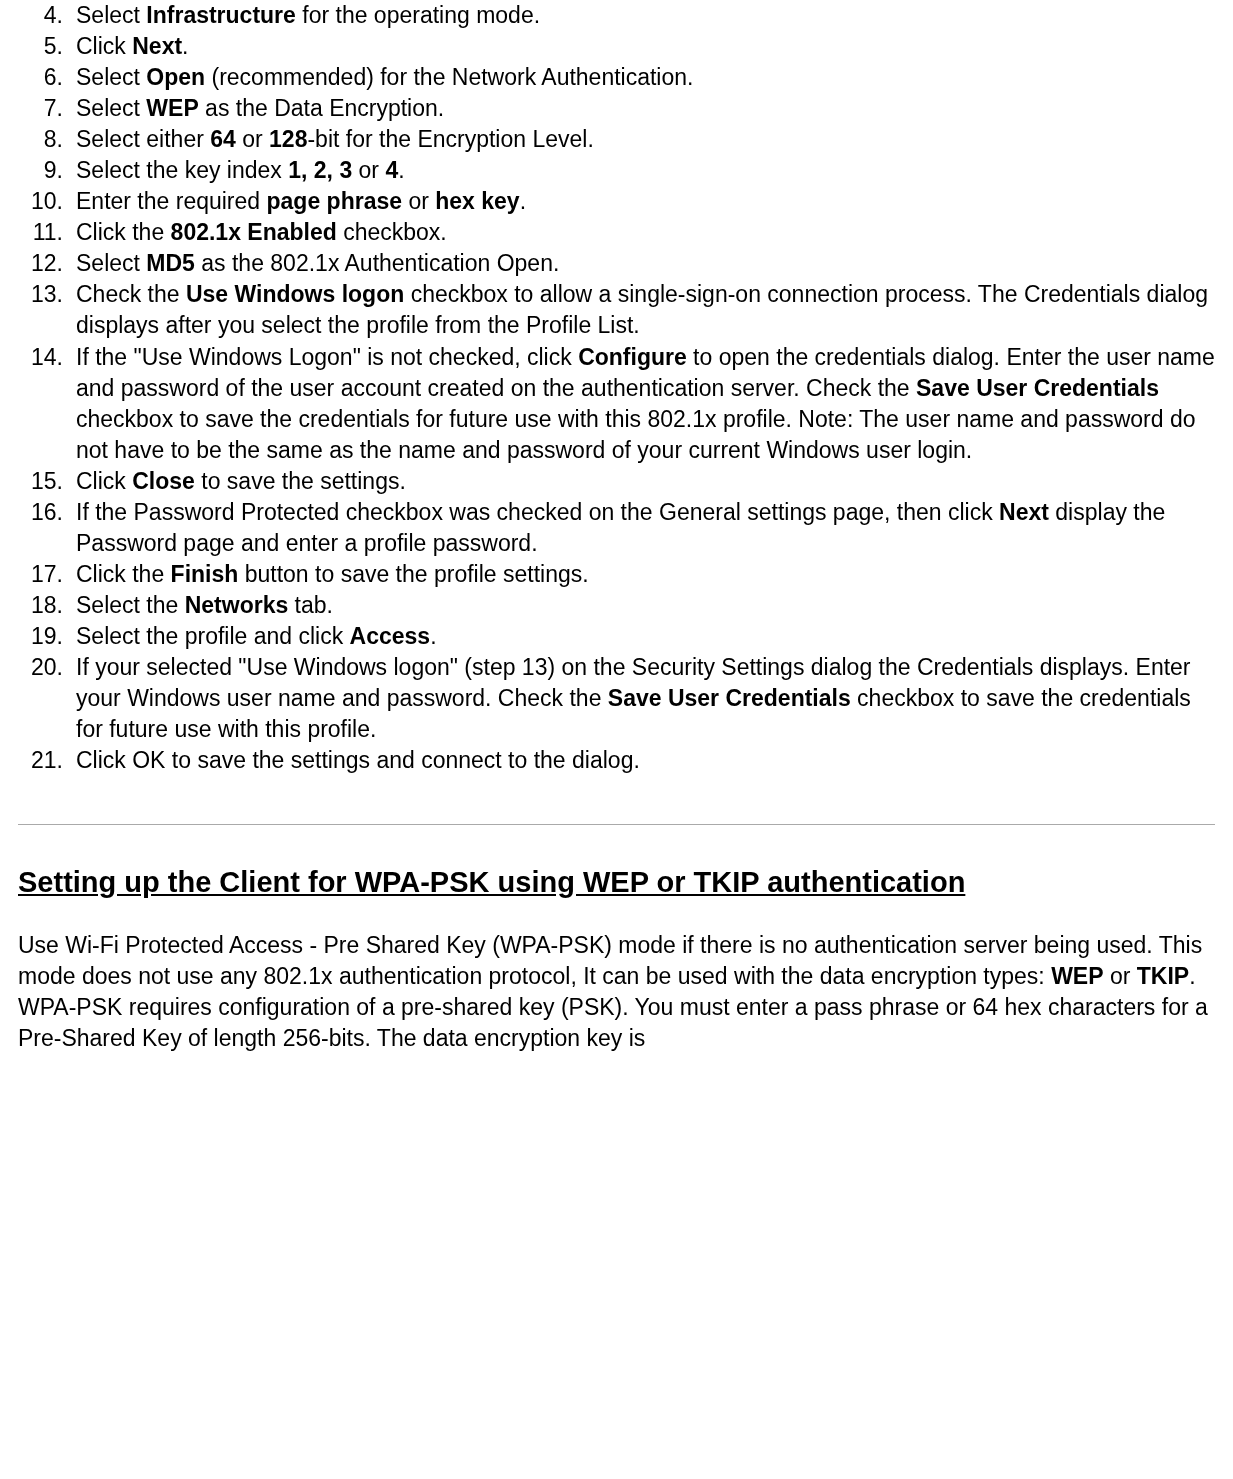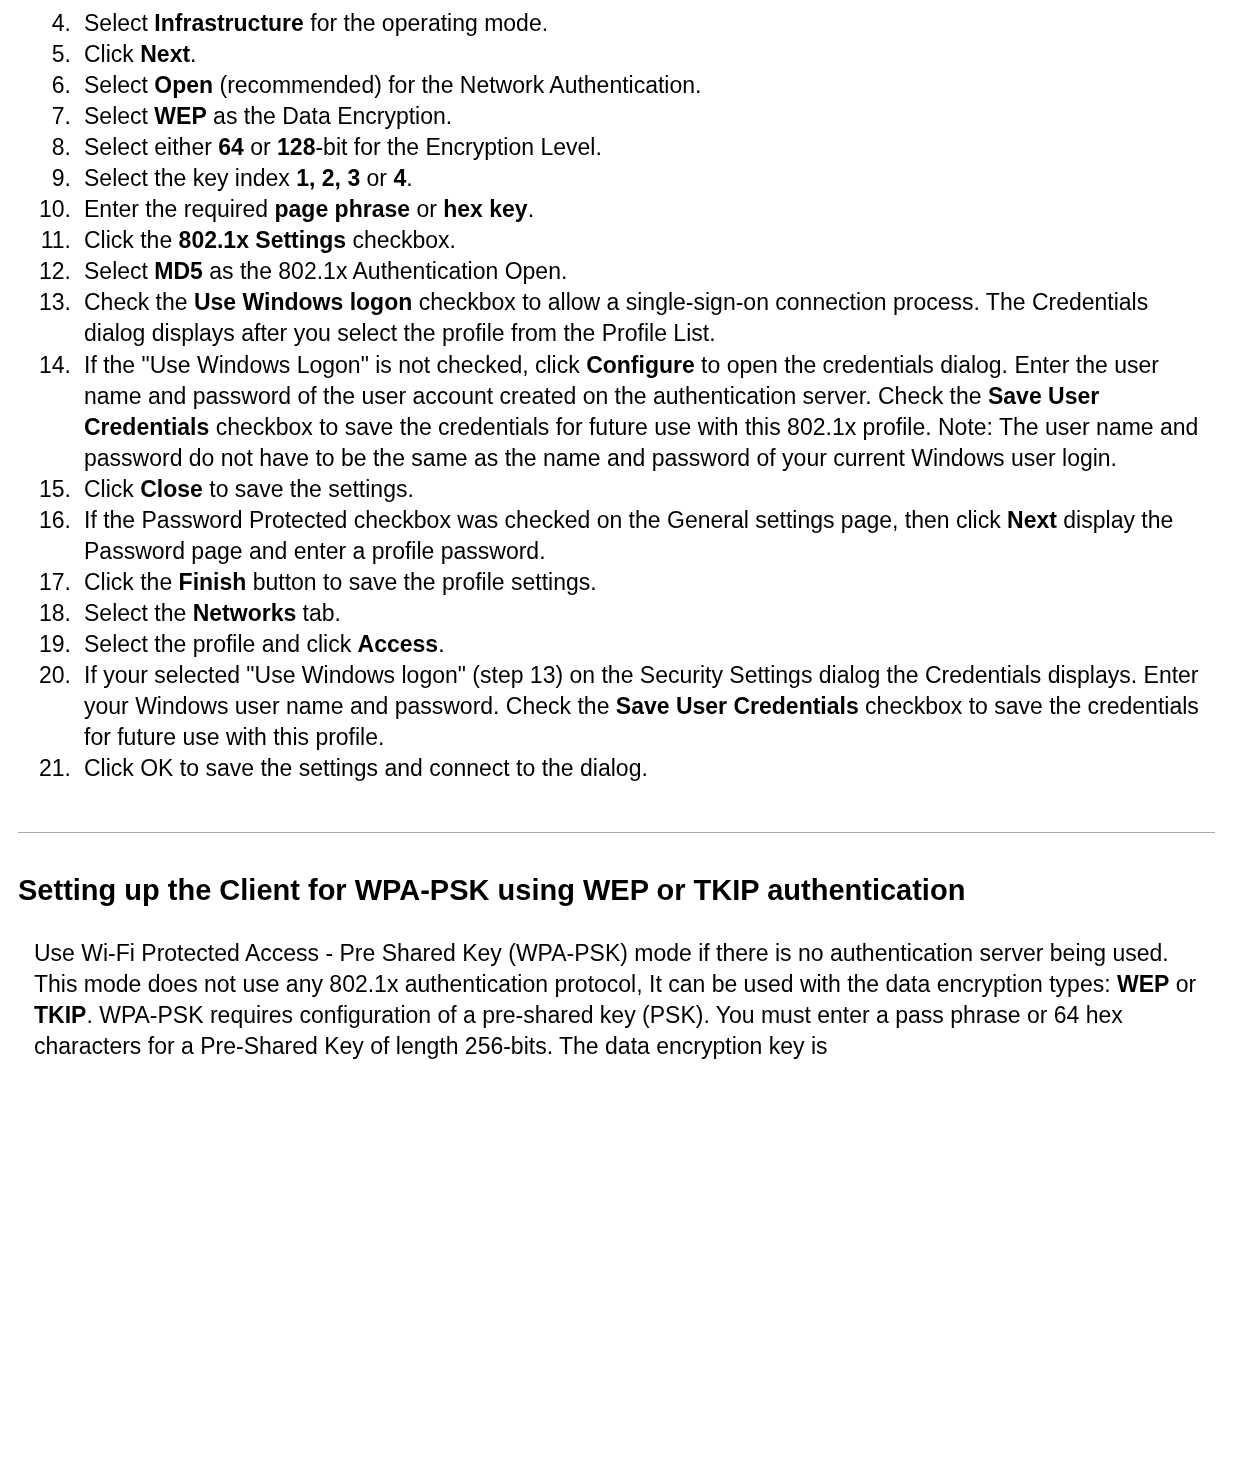--- a/index.html
+++ b/index.html
@@ -8,21 +8,21 @@
       line-height: 1.35;
       margin: 0;
       padding: 0 18px 0 18px;
       color: #000;
       width: 1233px;
       box-sizing: border-box;
     }
     ol.steps {
       list-style: none;
       padding: 0;
-      margin: 8px;
+      margin: 0;
       counter-reset: step 3;
     }
     ol.steps > li {
       counter-increment: step;
       padding-left: 58px;
       position: relative;
       margin: 0;
     }
     ol.steps > li::before {
       content: counter(step) ".";
@@ -33,38 +33,39 @@
     }
     hr.sep {
       border: none;
       border-top: 1px solid #aaa;
       margin: 48px 0 38px 0;
     }
     h2.section {
       font-size: 29px;
       font-weight: bold;
       margin: 0 0 28px 0;
+      text-decoration: underline;
     }
     p.intro {
-      margin: 16px;
+      margin: 0;
     }
     b { font-weight: bold; }
   </style>
 </head>
 <body>
 
 <ol class="steps" id="steps-ol">
     <li><span>Select </span><b>Infrastructure</b><span> for the operating mode.</span></li>
     <li><span>Click </span><b>Next</b><span>.</span></li>
     <li><span>Select </span><b>Open</b><span> (recommended) for the Network Authentication.</span></li>
     <li><span>Select </span><b>WEP</b><span> as the Data Encryption.</span></li>
     <li><span>Select either </span><b>64</b><span> or </span><b>128</b><span>-bit for the Encryption Level.</span></li>
     <li><span>Select the key index </span><b>1, 2, 3</b><span> or </span><b>4</b><span>.</span></li>
     <li><span>Enter the required </span><b>page phrase</b><span> or </span><b>hex key</b><span>.</span></li>
-    <li><span>Click the </span><b>802.1x Settings</b><span> checkbox.</span></li>
+    <li><span>Click the </span><b>802.1x Enabled</b><span> checkbox.</span></li>
     <li><span>Select </span><b>MD5</b><span> as the 802.1x Authentication Open.</span></li>
     <li><span>Check the </span><b>Use Windows logon</b><span> checkbox to allow a single-sign-on connection process. The Credentials dialog displays after you select the profile from the Profile List.</span></li>
     <li><span>If the "Use Windows Logon" is not checked, click </span><b>Configure</b><span> to open the credentials dialog. Enter the user name and password of the user account created on the authentication server. Check the </span><b>Save User Credentials</b><span> checkbox to save the credentials for future use with this 802.1x profile. Note: The user name and password do not have to be the same as the name and password of your current Windows user login.</span></li>
     <li><span>Click </span><b>Close</b><span> to save the settings.</span></li>
     <li><span>If the Password Protected checkbox was checked on the General settings page, then click </span><b>Next</b><span> display the Password page and enter a profile password.</span></li>
     <li><span>Click the </span><b>Finish</b><span> button to save the profile settings.</span></li>
     <li><span>Select the </span><b>Networks</b><span> tab.</span></li>
     <li><span>Select the profile and click </span><b>Access</b><span>.</span></li>
     <li><span>If your selected "Use Windows logon" (step 13) on the Security Settings dialog the Credentials displays. Enter your Windows user name and password. Check the </span><b>Save User Credentials</b><span> checkbox to save the credentials for future use with this profile.</span></li>
     <li><span>Click OK to save the settings and connect to the dialog.</span></li>

